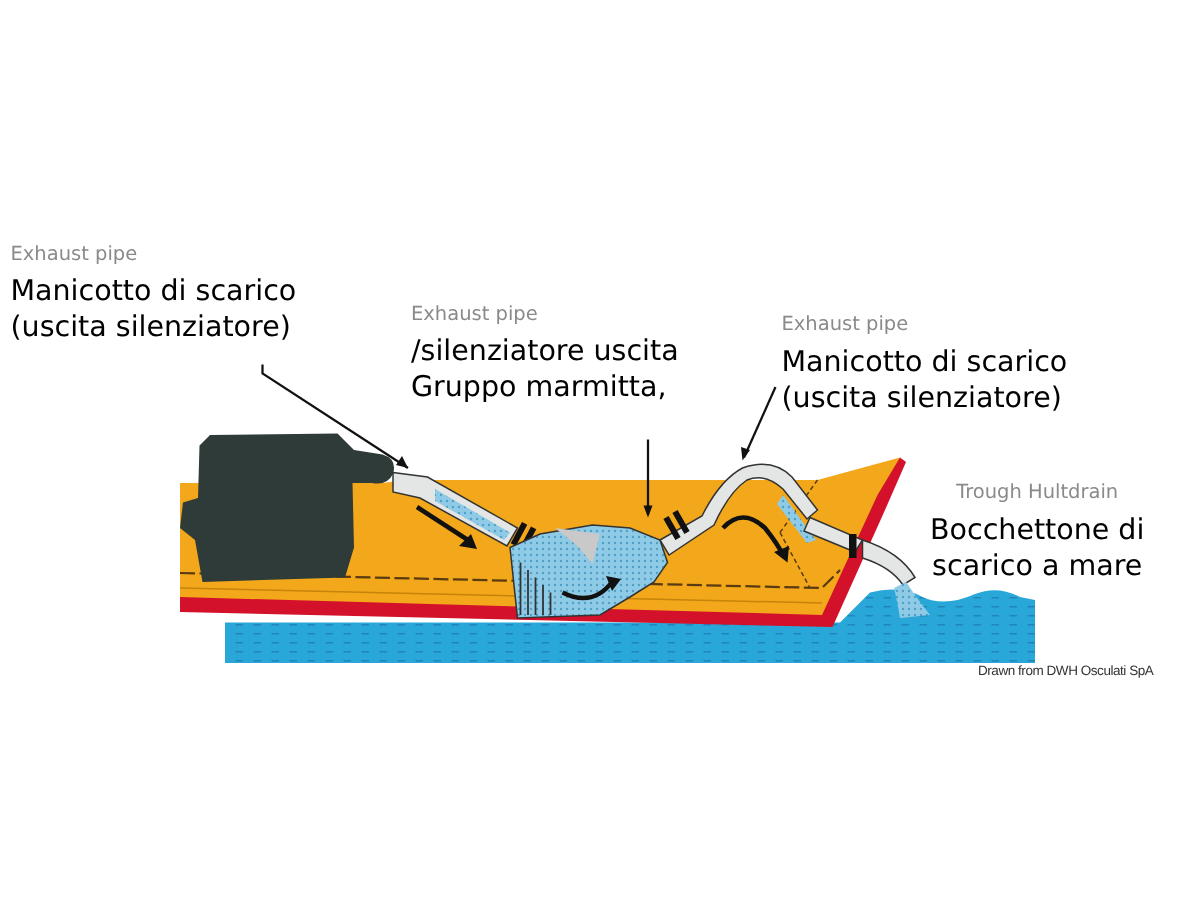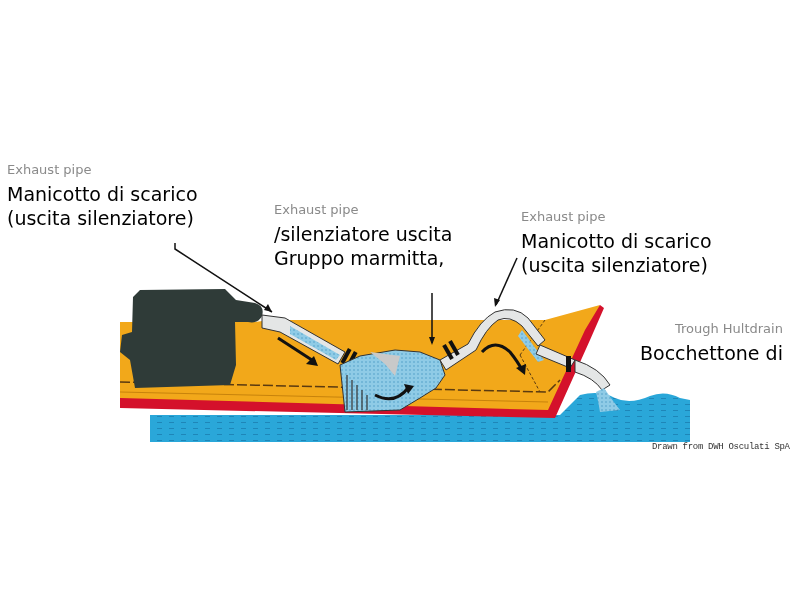--- a/index.html
+++ b/index.html
@@ -5,21 +5,21 @@
     html, body { margin: 0; padding: 0; }
     body {
       width: 800px; height: 600px; background: #ffffff; position: relative; overflow: hidden;
       font-family: "DejaVu Sans", sans-serif;
     }
     .art { position: absolute; left: 0; top: 0; width: 800px; height: 600px; }
     .label { position: absolute; line-height: 24px; white-space: nowrap; }
     .label .en { color: #8a8a8a; font-size: 13px; display: block; }
     .label .it { color: #000000; font-size: 19px; display: block; }
     .credit {
-      position: absolute; left: 652px; top: 442px; font-family: Liberation Mono, monospace;
+      position: absolute; left: 652px; top: 442px; font-family: Liberation Sans, sans-serif;
       font-size: 9px; color: #333; letter-spacing: -0.3px; white-space: nowrap;
     }
   </style>
 </head>
 <body>
 
 <svg class="art" viewBox="0 0 800 600" xmlns="http://www.w3.org/2000/svg">
   <defs>
     <pattern id="dots" width="4" height="4" patternUnits="userSpaceOnUse">
       <rect width="4" height="4" fill="#8fcbe6"></rect>
@@ -99,18 +99,19 @@
   <span class="it">/silenziatore uscita</span>
   <span class="it">Gruppo marmitta,</span>
 </div>
 
 <div class="label" style="left:521px; top:205px;">
   <span class="en">Exhaust pipe</span>
   <span class="it">Manicotto di scarico</span>
   <span class="it">(uscita silenziatore)</span>
 </div>
 
-<div class="label" style="left:640px; top:317px; text-align:right;">
+<div class="label" style="left:620px; top:317px; text-align:center;">
   <span class="en">Trough Hultdrain</span>
   <span class="it">Bocchettone di</span>
+  <span class="it">scarico a mare</span>
 </div>
 
 <div class="credit">Drawn from DWH Osculati SpA</div>
 
 </body></html>

